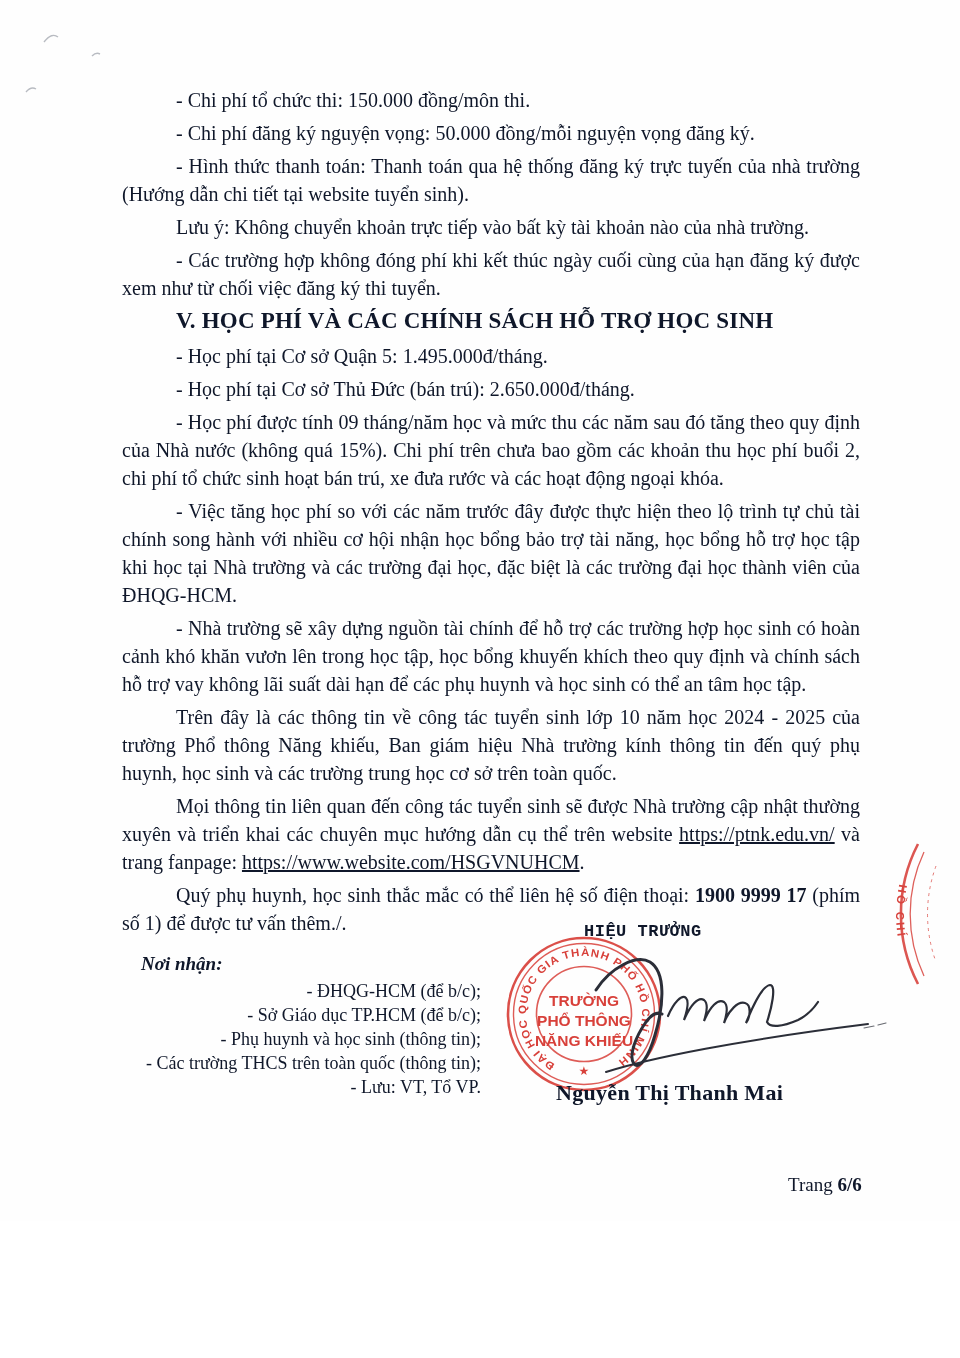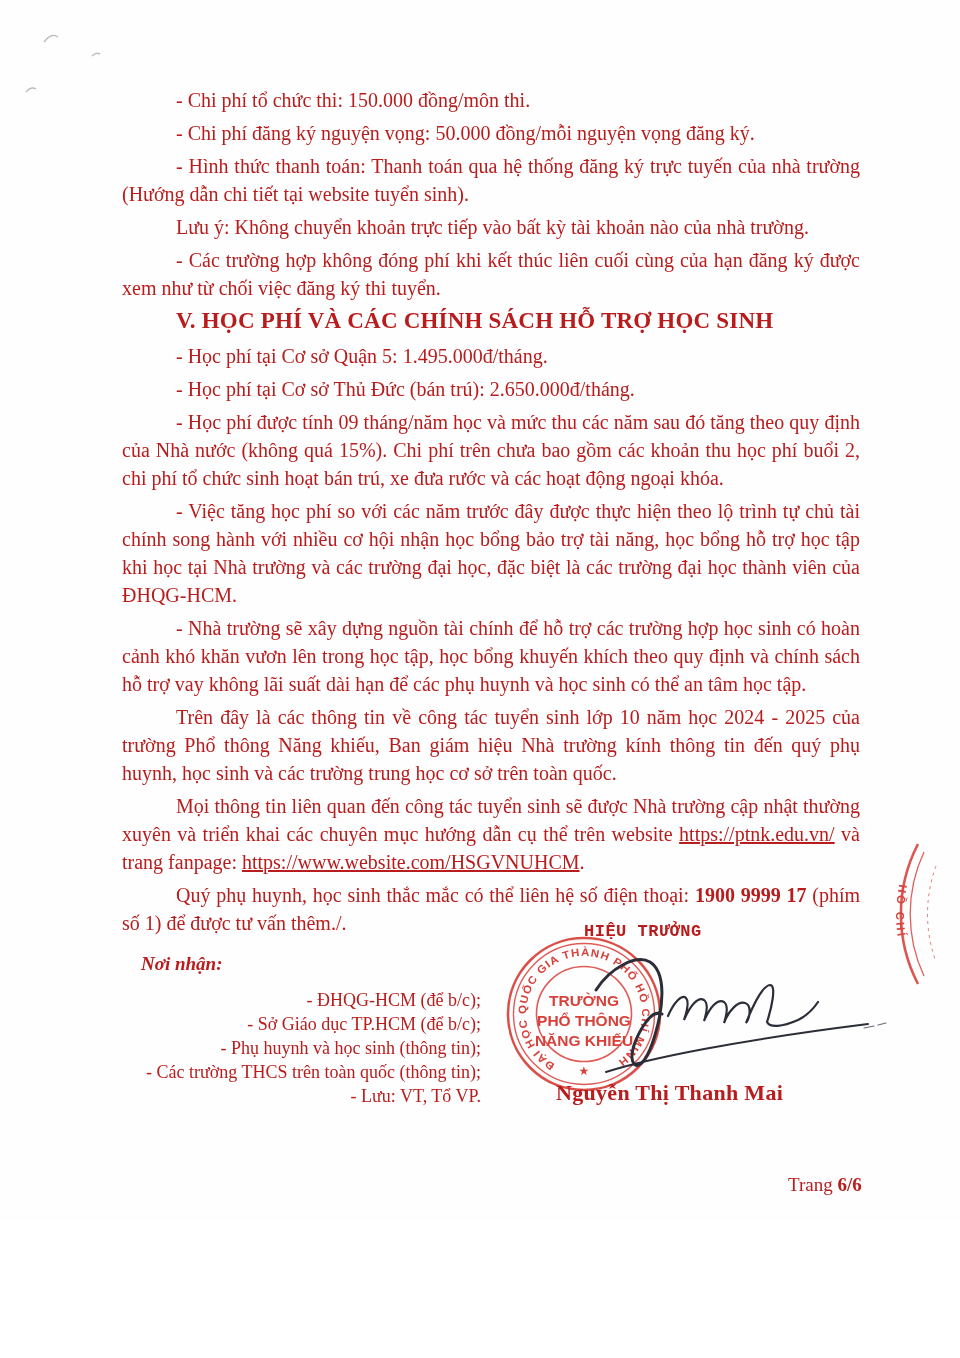--- a/index.html
+++ b/index.html
@@ -2,21 +2,21 @@
 <html><head>
 <meta charset="utf-8">
 <style>
   html,body{margin:0;padding:0;background:#ffffff;}
   .page{
     position:relative;
     width:960px;height:1221px;
     background:#fefefe;
     overflow:hidden;
     font-family:"Liberation Serif","DejaVu Serif",serif;
-    color:#b91c1c;
+    color:#0f172a;
   }
   
   .doc-body{
     position:absolute;
     left:122px;top:86px;width:738px;
     font-size:20px;line-height:28px;
     text-align:justify;
   }
   .para{margin:0 0 5px 0;text-indent:54px;}
   .para-heading{
@@ -46,21 +46,21 @@
   }
   .overlay-svg{position:absolute;left:0;top:0;width:960px;height:1358px;}
   .edge-stamp-svg{position:absolute;left:872px;top:822px;width:88px;height:180px;overflow:hidden;}
   
   .recipients{
     position:absolute;left:141px;top:952px;width:340px;
     font-size:18px;line-height:24px;
   }
   .recipients-heading{
     font-weight:bold;font-style:italic;font-size:19px;
-    margin-bottom:12px;
+    margin-bottom:3px;
   }
   .recipient-item{white-space:nowrap;text-align:right;}
   
   .page-number{
     position:absolute;left:788px;top:1174px;
     font-size:19px;white-space:nowrap;
   }
   .page-number .num{font-weight:bold;text-align:center;}
   
   .scan-strip{
@@ -82,21 +82,21 @@
 </head>
 <body>
 
 <div class="page">
 
   <div class="doc-body">
       <p class="para"><span>- Chi phí tổ chức thi: 150.000 đồng/môn thi.</span></p>
       <p class="para"><span>- Chi phí đăng ký nguyện vọng: 50.000 đồng/mỗi nguyện vọng đăng ký.</span></p>
       <p class="para"><span>- Hình thức thanh toán: Thanh toán qua hệ thống đăng ký trực tuyến của nhà trường (Hướng dẫn chi tiết tại website tuyển sinh).</span></p>
       <p class="para"><span>Lưu ý: Không chuyển khoản trực tiếp vào bất kỳ tài khoản nào của nhà trường.</span></p>
-      <p class="para"><span>- Các trường hợp không đóng phí khi kết thúc liên cuối cùng của hạn đăng ký được xem như từ chối việc đăng ký thi tuyển.</span></p>
+      <p class="para"><span>- Các trường hợp không đóng phí khi kết thúc ngày cuối cùng của hạn đăng ký được xem như từ chối việc đăng ký thi tuyển.</span></p>
       <p class="para para-heading"><span>V. HỌC PHÍ VÀ CÁC CHÍNH SÁCH HỖ TRỢ HỌC SINH</span></p>
       <p class="para"><span>- Học phí tại Cơ sở Quận 5: 1.495.000đ/tháng.</span></p>
       <p class="para"><span>- Học phí tại Cơ sở Thủ Đức (bán trú): 2.650.000đ/tháng.</span></p>
       <p class="para"><span>- Học phí được tính 09 tháng/năm học và mức thu các năm sau đó tăng theo quy định của Nhà nước (không quá 15%). Chi phí trên chưa bao gồm các khoản thu học phí buổi 2, chi phí tổ chức sinh hoạt bán trú, xe đưa rước và các hoạt động ngoại khóa.</span></p>
       <p class="para"><span>- Việc tăng học phí so với các năm trước đây được thực hiện theo lộ trình tự chủ tài chính song hành với nhiều cơ hội nhận học bổng bảo trợ tài năng, học bổng hỗ trợ học tập khi học tại Nhà trường và các trường đại học, đặc biệt là các trường đại học thành viên của ĐHQG-HCM.</span></p>
       <p class="para"><span>- Nhà trường sẽ xây dựng nguồn tài chính để hỗ trợ các trường hợp học sinh có hoàn cảnh khó khăn vươn lên trong học tập, học bổng khuyến khích theo quy định và chính sách hỗ trợ vay không lãi suất dài hạn để các phụ huynh và học sinh có thể an tâm học tập.</span></p>
       <p class="para"><span>Trên đây là các thông tin về công tác tuyển sinh lớp 10 năm học 2024 - 2025 của trường Phổ thông Năng khiếu, Ban giám hiệu Nhà trường kính thông tin đến quý phụ huynh, học sinh và các trường trung học cơ sở trên toàn quốc.</span></p>
       <p class="para"><span>Mọi thông tin liên quan đến công tác tuyển sinh sẽ được Nhà trường cập nhật thường xuyên và triển khai các chuyên mục hướng dẫn cụ thể trên website </span><span class="seg-link">https://ptnk.edu.vn/</span><span> và trang fanpage: </span><span class="seg-link">https://www.website.com/HSGVNUHCM</span><span>.</span></p>
       <p class="para"><span>Quý phụ huynh, học sinh thắc mắc có thể liên hệ số điện thoại: </span><span class="seg-bold">1900 9999 17</span><span> (phím số 1) để được tư vấn thêm./.</span></p>
     </div>

